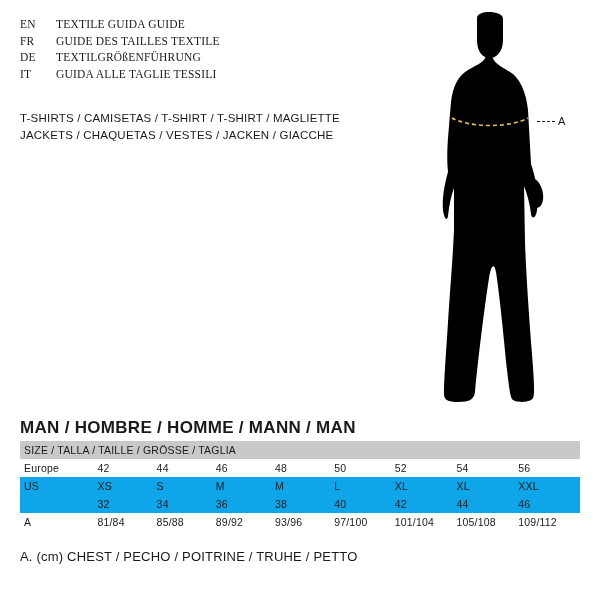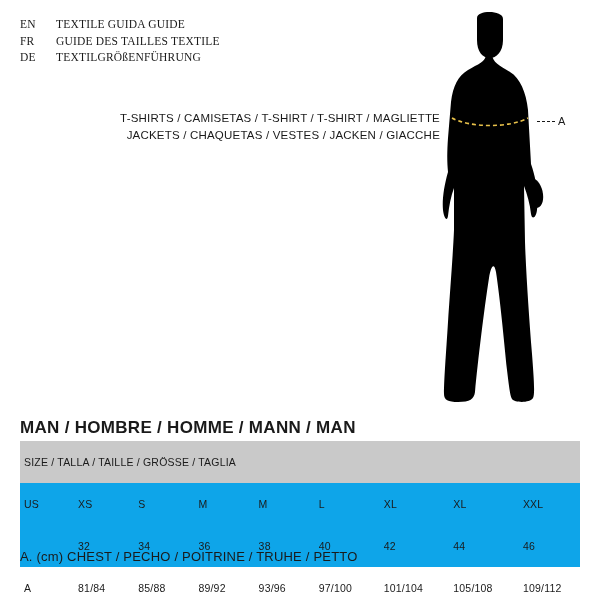--- a/index.html
+++ b/index.html
@@ -51,21 +51,20 @@
     position: absolute;
     left: 20px;
     top: 110px;
     width: 420px;
   }
   .garment-line {
     font-size: 11.5px;
     line-height: 17px;
     letter-spacing: 0.2px;
     white-space: nowrap;
-    text-align: right;
   }
 
   
   .figure-wrap {
     position: absolute;
     left: 400px;
     top: 10px;
     width: 200px;
     height: 400px;
   }
@@ -103,21 +102,21 @@
     position: absolute;
     left: 20px;
     top: 441px;
     width: 560px;
     border-collapse: collapse;
     font-size: 10.5px;
     letter-spacing: 0.2px;
   }
   table.size-table th,
   table.size-table td {
-    padding: 12px;
+    padding: 0;
     height: 18px;
     text-align: left;
     font-weight: normal;
     color: #1a1a1a;
   }
   .row-head {
     background: #c9c9c9;
   }
   .row-head th {
     font-weight: normal;
@@ -156,20 +155,24 @@
       <span class="lang-code">EN</span>
       <span class="lang-text">TEXTILE GUIDA GUIDE</span>
     </div>
     <div class="lang-row">
       <span class="lang-code">FR</span>
       <span class="lang-text">GUIDE DES TAILLES TEXTILE</span>
     </div>
     <div class="lang-row">
       <span class="lang-code">DE</span>
       <span class="lang-text">TEXTILGRÖßENFÜHRUNG</span>
+    </div>
+    <div class="lang-row">
+      <span class="lang-code">IT</span>
+      <span class="lang-text">GUIDA ALLE TAGLIE TESSILI</span>
     </div>
   </div>
 
   <div class="garment-block">
     <div class="garment-line">T-SHIRTS / CAMISETAS / T-SHIRT / T-SHIRT / MAGLIETTE</div>
     <div class="garment-line">JACKETS / CHAQUETAS / VESTES / JACKEN / GIACCHE</div>
   </div>
 
   <div class="figure-wrap">
     <svg class="figure-svg" width="200" height="400" viewBox="0 0 200 400">
@@ -216,20 +219,31 @@
 
   <div class="table-title">MAN / HOMBRE / HOMME / MANN / MAN</div>
 
   <table class="size-table">
     <thead>
       <tr class="row-head">
         <th class="col-label" colspan="9">SIZE / TALLA / TAILLE / GRÖSSE / TAGLIA</th>
       </tr>
     </thead>
     <tbody>
+      <tr class="row-light">
+        <td class="col-label">Europe</td>
+        <td class="col-v">42</td>
+        <td class="col-v">44</td>
+        <td class="col-v">46</td>
+        <td class="col-v">48</td>
+        <td class="col-v">50</td>
+        <td class="col-v">52</td>
+        <td class="col-v">54</td>
+        <td class="col-v">56</td>
+      </tr>
       <tr class="row-shade">
         <td class="col-label">US</td>
         <td class="col-v">XS</td>
         <td class="col-v">S</td>
         <td class="col-v">M</td>
         <td class="col-v">M</td>
         <td class="col-v">L</td>
         <td class="col-v">XL</td>
         <td class="col-v">XL</td>
         <td class="col-v">XXL</td>

